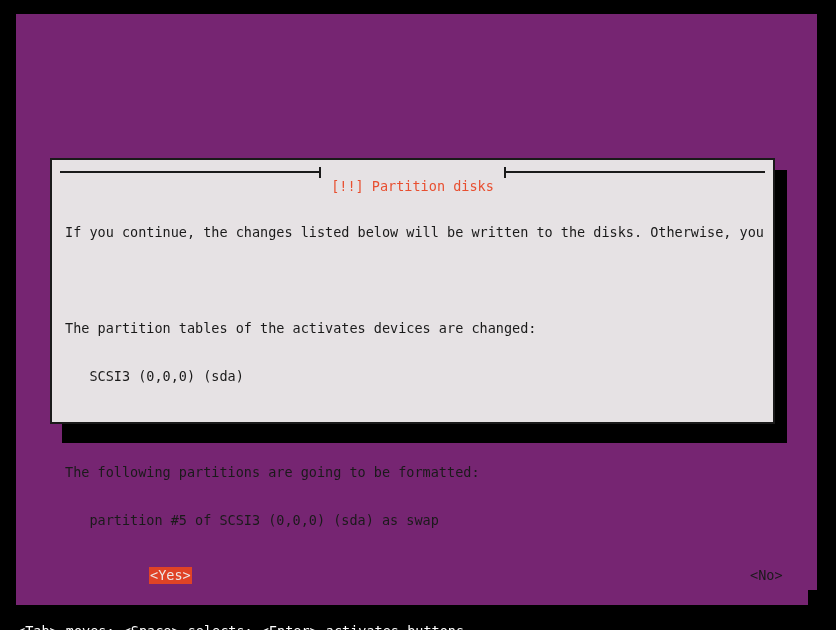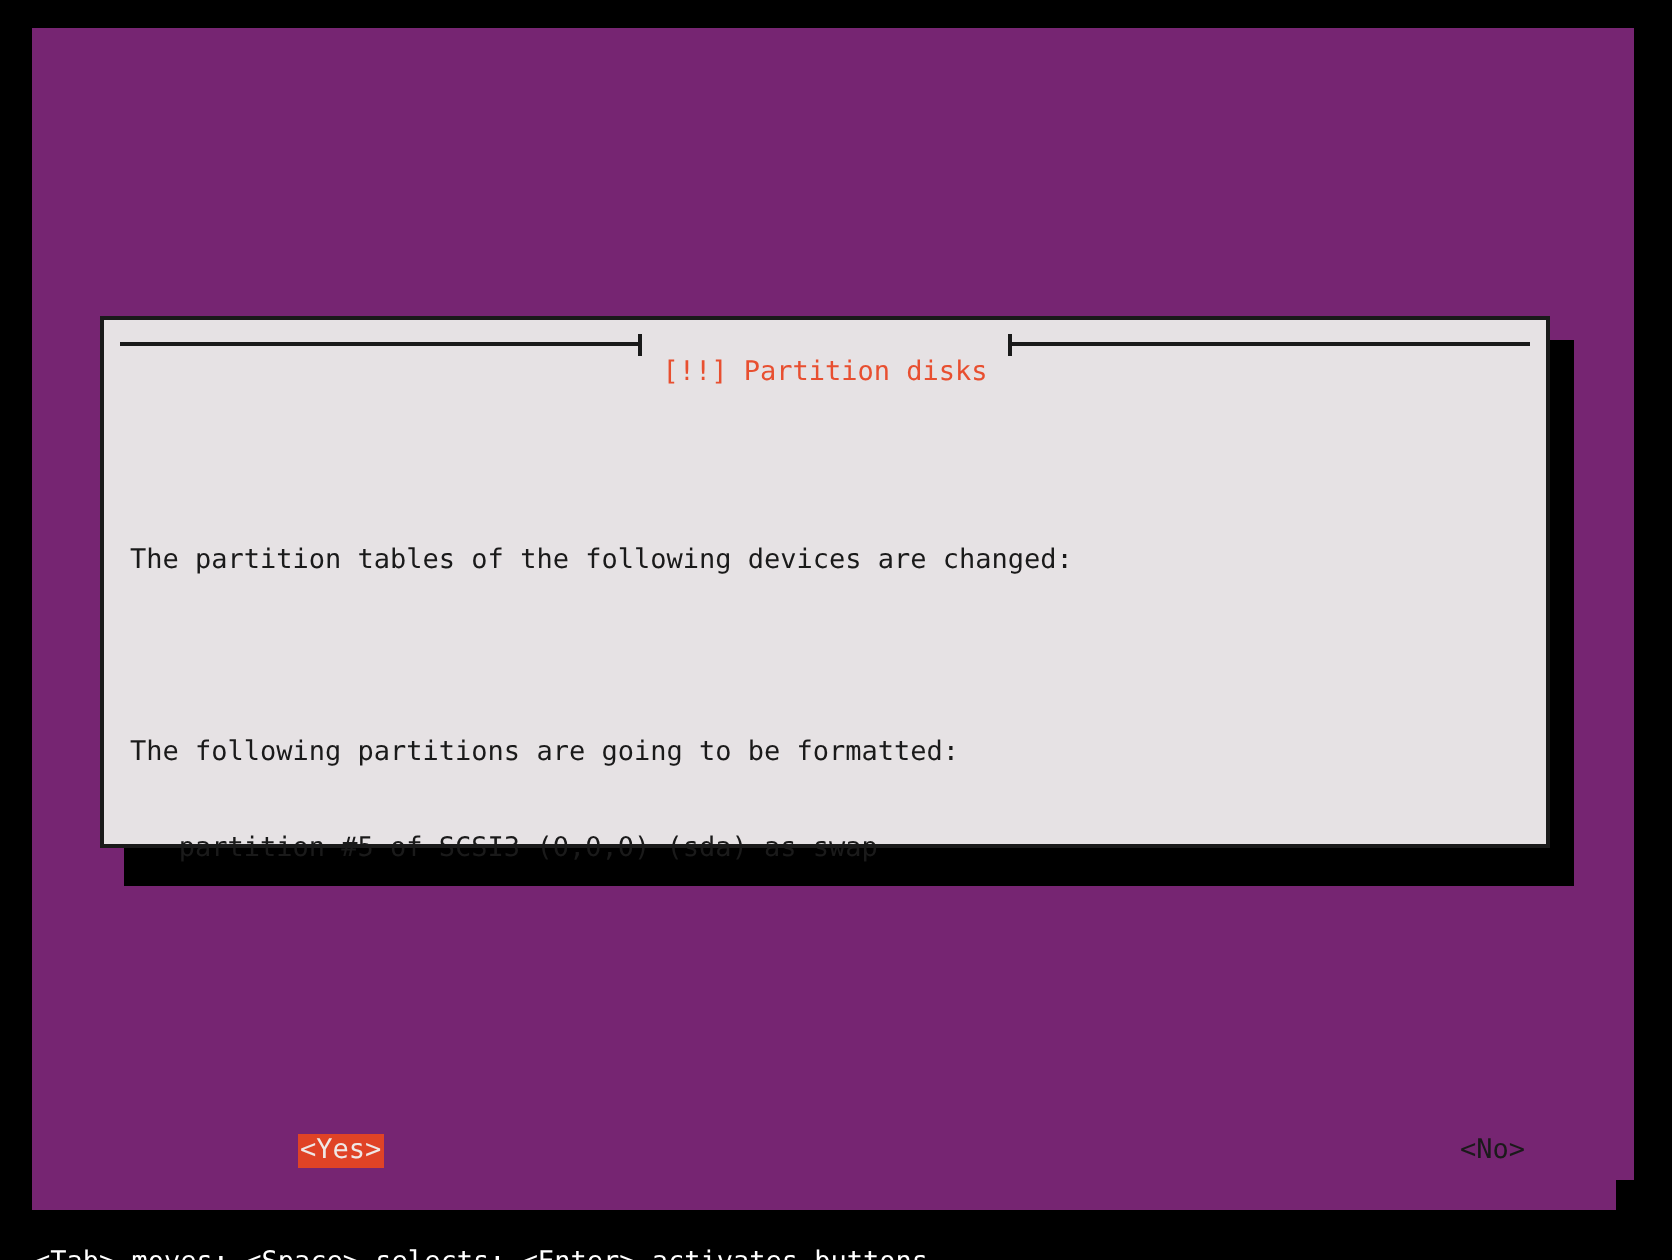--- a/index.html
+++ b/index.html
@@ -155,21 +155,21 @@
     white-space: pre;
     color: #1a1a1a;
     padding: 0 1px;
   }
   #btn-yes {
     left: 84px;
     background: #e04326;
     color: #efe8e6;
   }
   #btn-no {
-    left: 664px;
+    left: 684px;
     background: transparent;
     text-align: center;
   }
 </style>
 </head>
 <body>
 
 <div id="screen">
 
   <div id="backdrop-main" class="backdrop"></div>
@@ -179,22 +179,24 @@
 
   <div id="dialog">
 
     <div id="dialog-titlebar">
       <span id="title-rule-left" class="title-rule"></span>
       <span id="dialog-title">[!!] Partition disks</span>
       <span id="title-rule-right" class="title-rule"></span>
     </div>
 
     <div id="dialog-body">
+      <span class="body-line">If you continue, the changes listed below will be written to the disks. Otherwise, you</span>
       <span class="body-line blank">&nbsp;</span>
-      <span class="body-line">The partition tables of the following devices are changed:</span>
+      <span class="body-line">The partition tables of the activates devices are changed:</span>
+      <span class="body-line">   SCSI3 (0,0,0) (sda)</span>
       <span class="body-line blank">&nbsp;</span>
       <span class="body-line">The following partitions are going to be formatted:</span>
       <span class="body-line">   partition #5 of SCSI3 (0,0,0) (sda) as swap</span>
       
       
     </div>
 
     <div id="dialog-buttons">
       <span id="btn-yes" class="dlg-button">&lt;Yes&gt;</span>
       <span id="btn-no" class="dlg-button">&lt;No&gt;</span>

